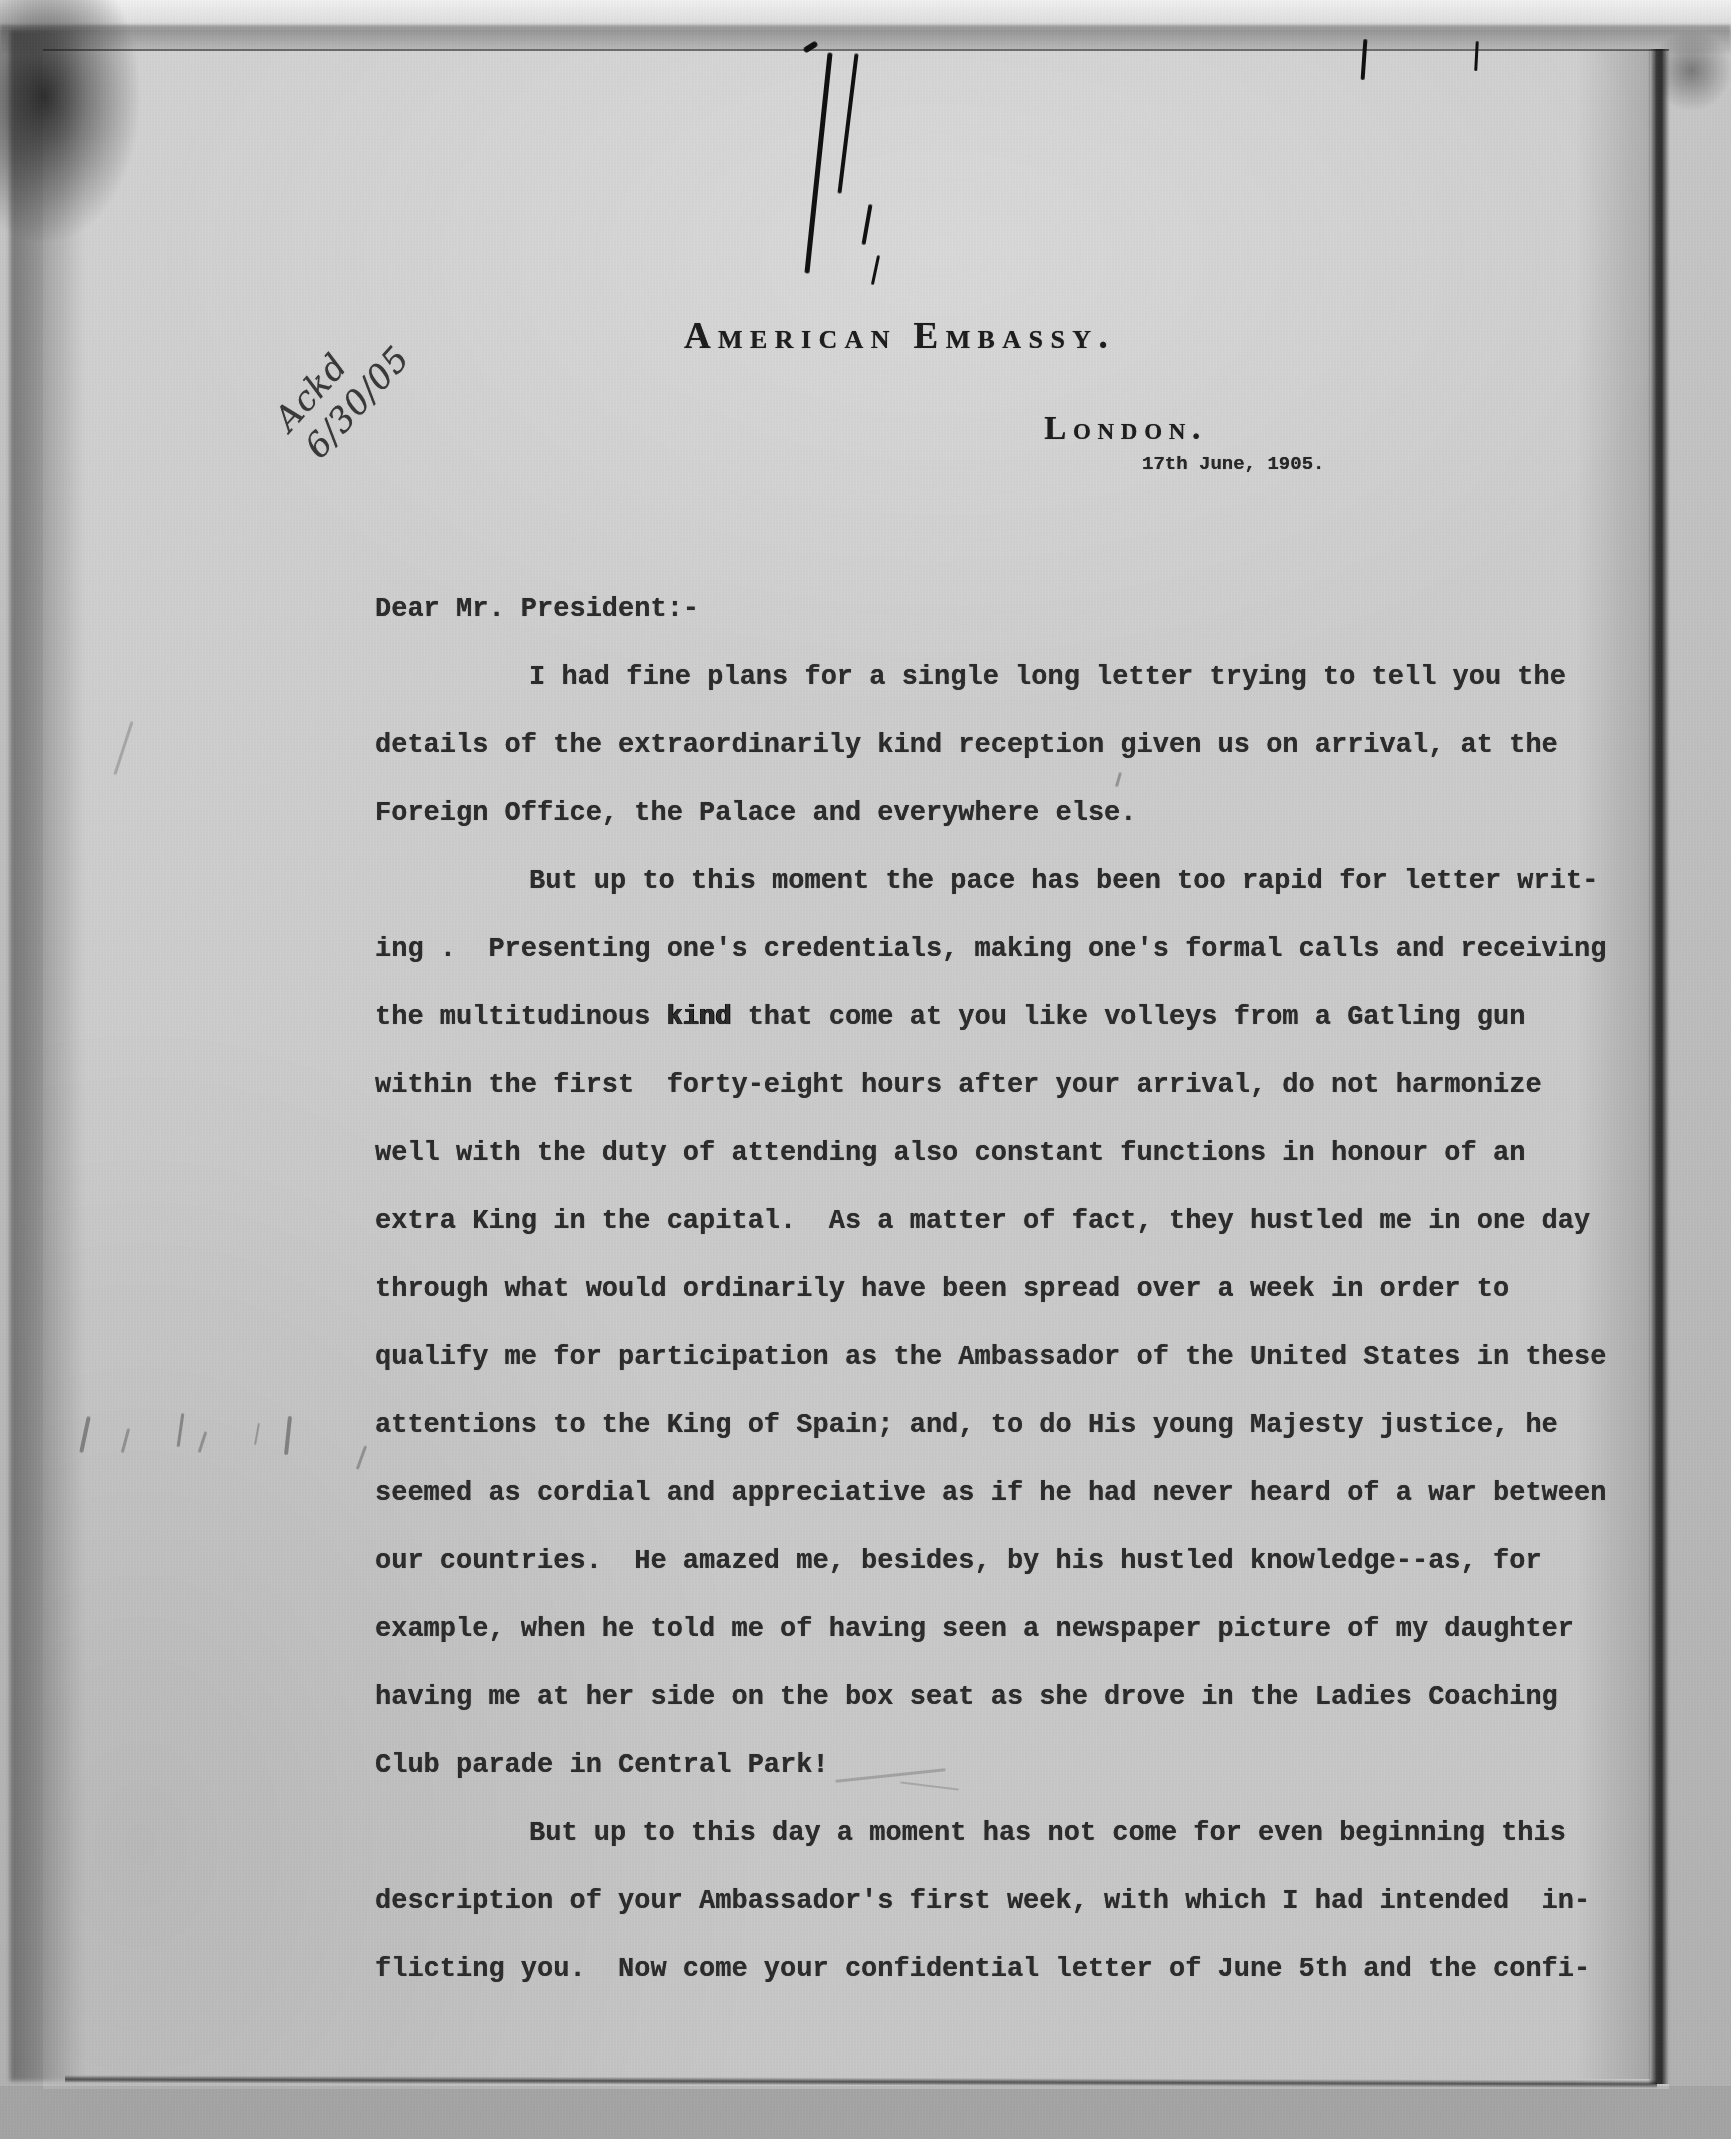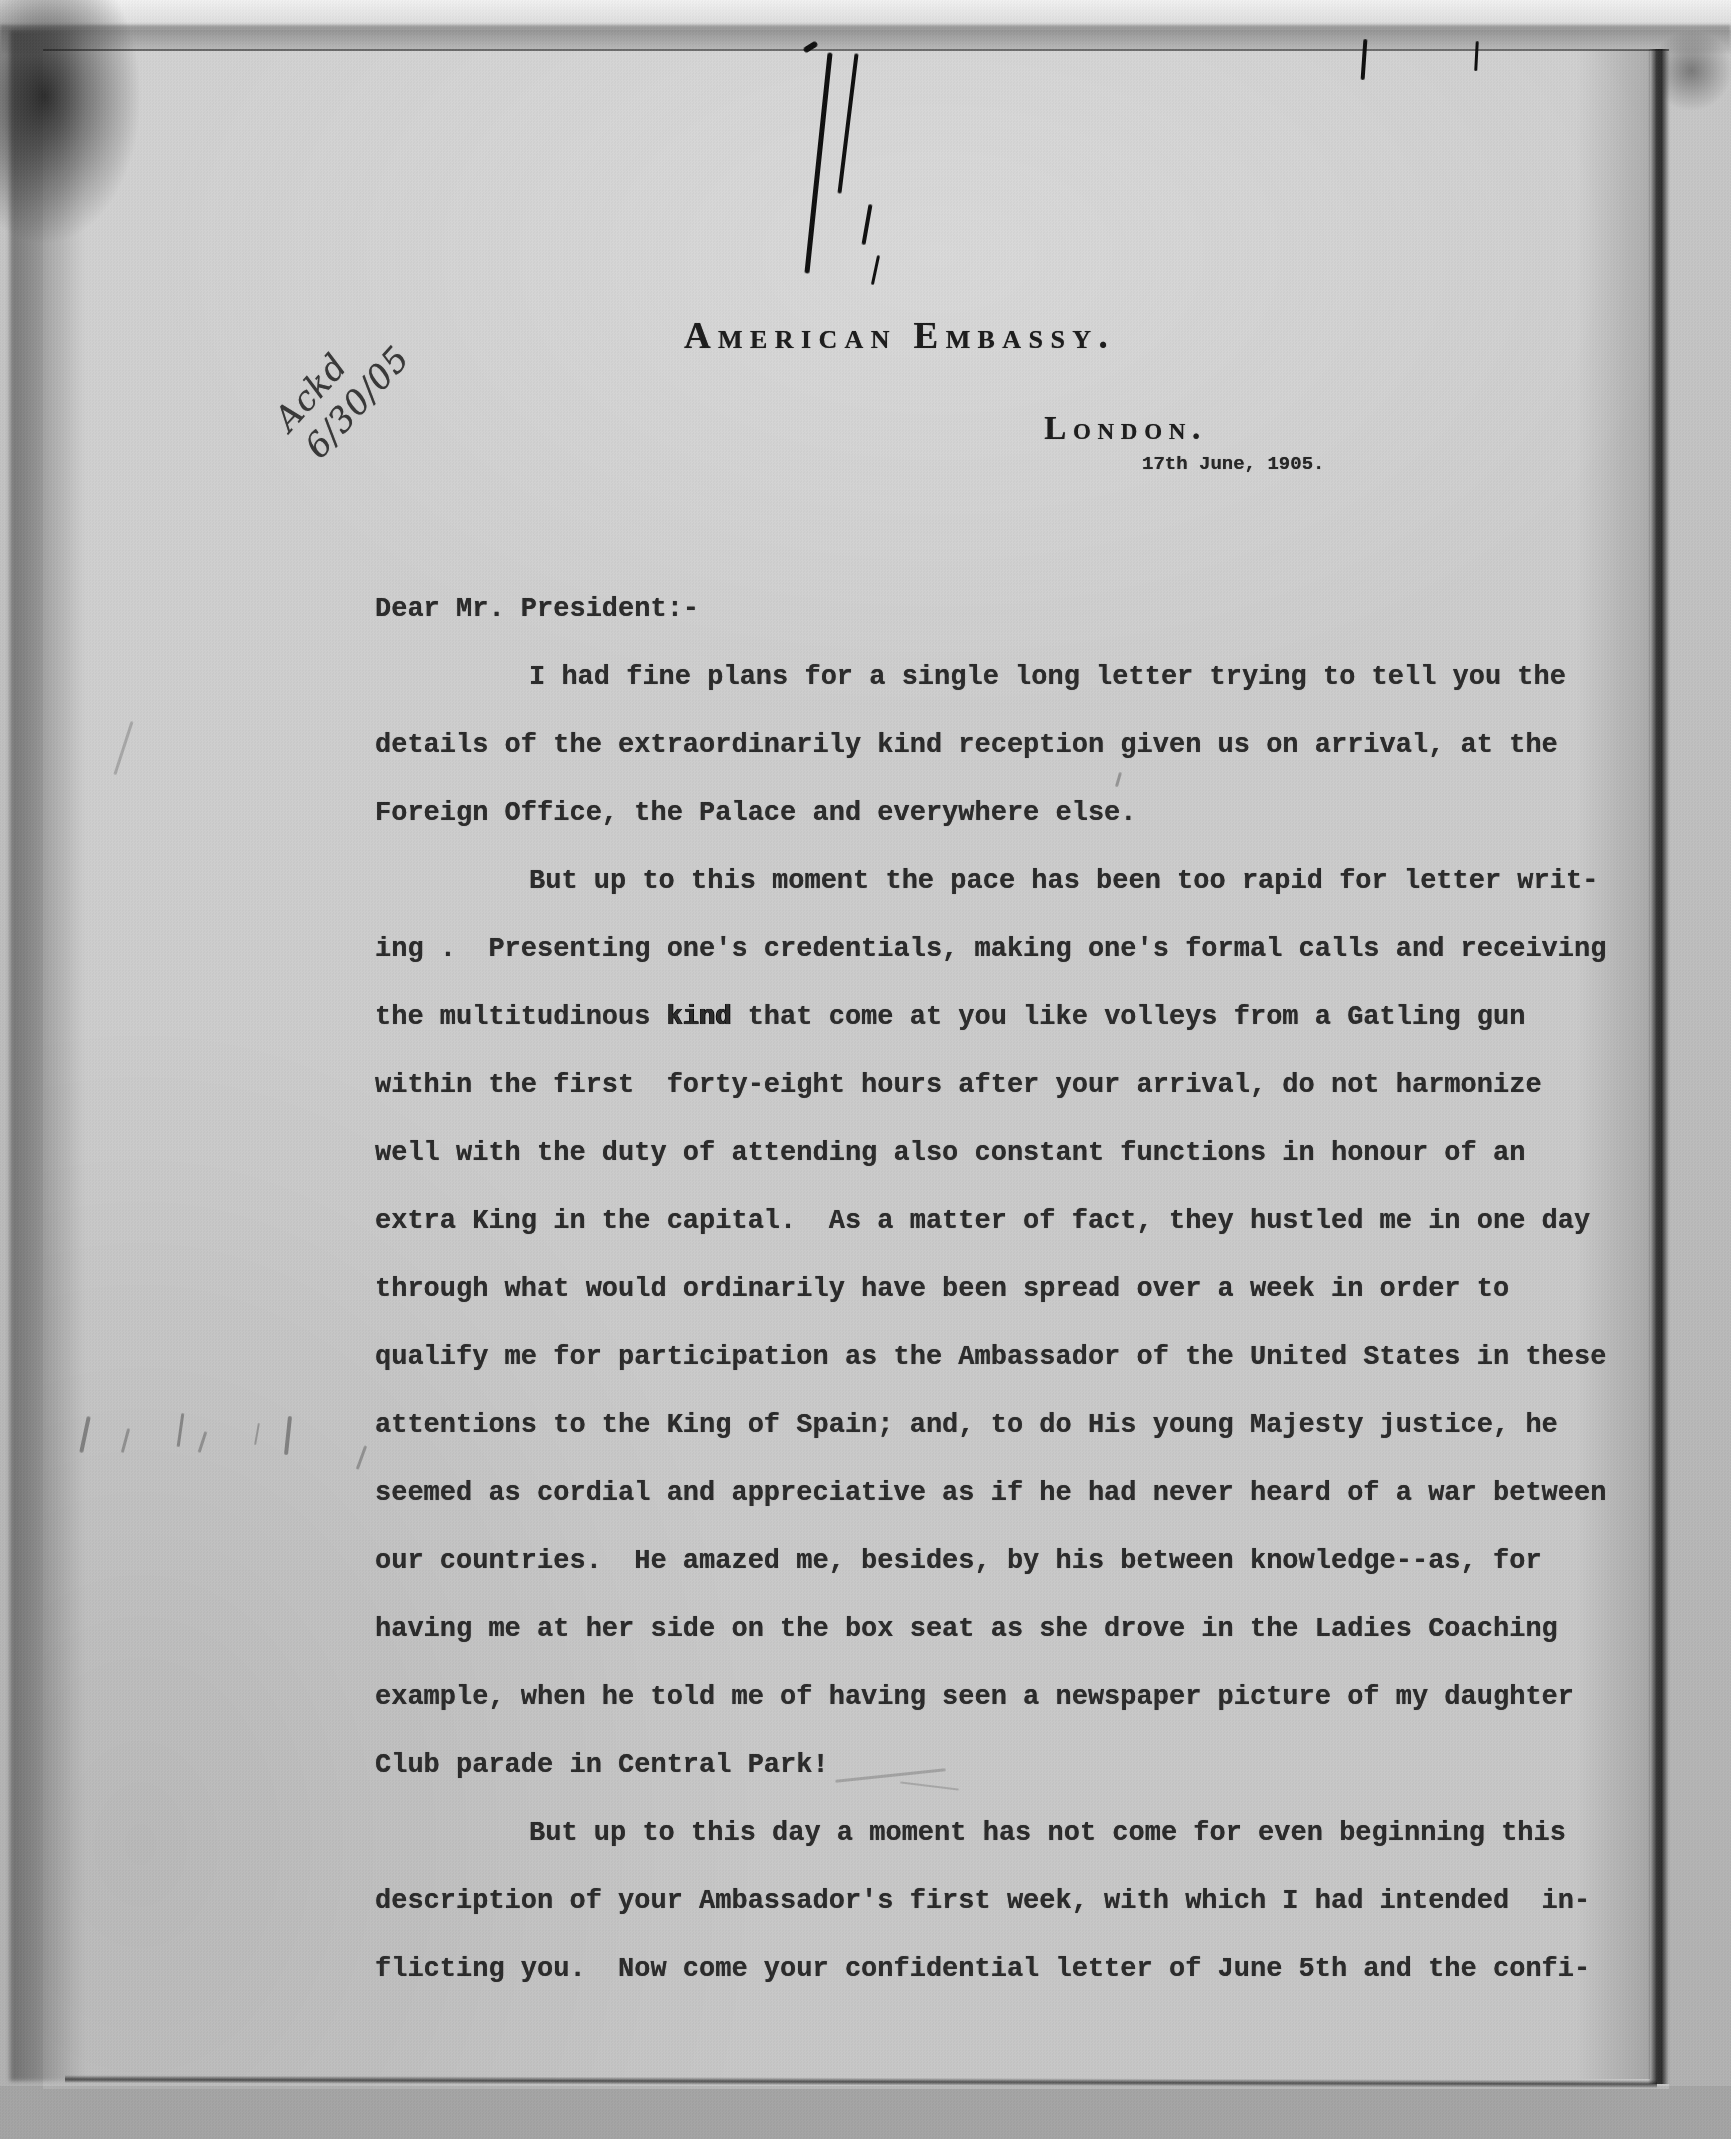--- a/index.html
+++ b/index.html
@@ -121,23 +121,23 @@
       <div class="line indent">But up to this moment the pace has been too rapid for letter writ-</div>
       <div class="line">ing .  Presenting one's credentials, making one's formal calls and receiving</div>
       <div class="line">the multitudinous <span class="strong">kind</span> that come at you like volleys from a Gatling gun</div>
       <div class="line">within the first  forty-eight hours after your arrival, do not harmonize</div>
       <div class="line">well with the duty of attending also constant functions in honour of an</div>
       <div class="line">extra King in the capital.  As a matter of fact, they hustled me in one day</div>
       <div class="line">through what would ordinarily have been spread over a week in order to</div>
       <div class="line">qualify me for participation as the Ambassador of the United States in these</div>
       <div class="line">attentions to the King of Spain; and, to do His young Majesty justice, he</div>
       <div class="line">seemed as cordial and appreciative as if he had never heard of a war between</div>
-      <div class="line">our countries.  He amazed me, besides, by his between knowledge--as, for</div>
+      <div class="line">our countries.  He amazed me, besides, by his hustled knowledge--as, for</div>
+      <div class="line">example, when he told me of having seen a newspaper picture of my daughter</div>
       <div class="line">having me at her side on the box seat as she drove in the Ladies Coaching</div>
-      <div class="line">example, when he told me of having seen a newspaper picture of my daughter</div>
       <div class="line">Club parade in Central Park!</div>
       <div class="line indent">But up to this day a moment has not come for even beginning this</div>
       <div class="line">description of your Ambassador's first week, with which I had intended  in-</div>
       <div class="line">flicting you.  Now come your confidential letter of June 5th and the confi-</div>
     </div>
 
   <div class="grain"></div>
 </div>
 
 

